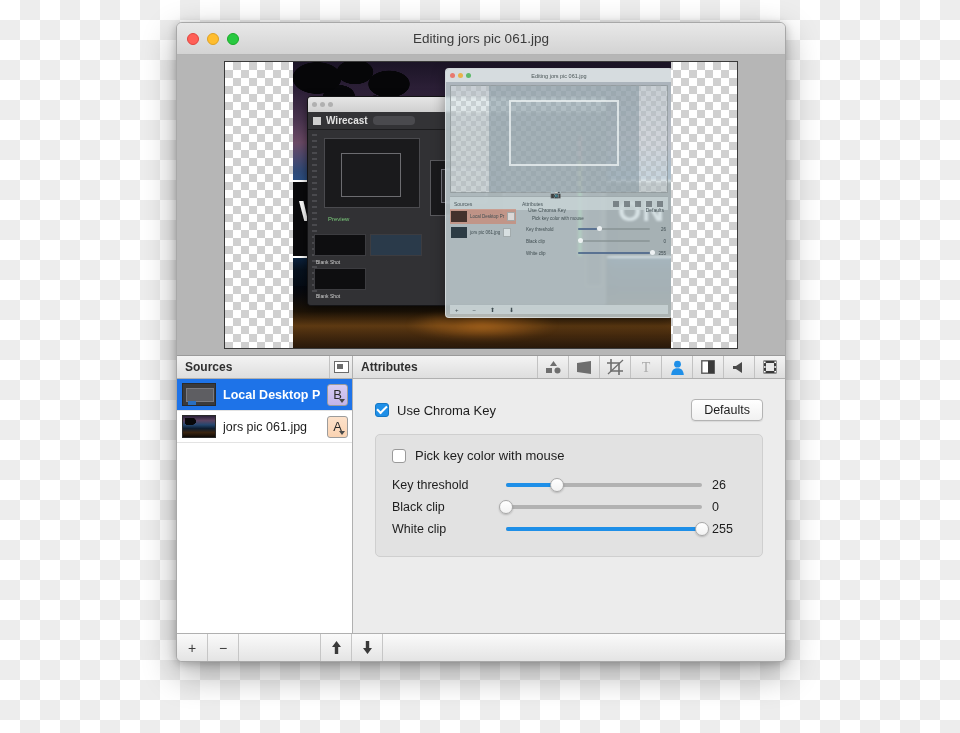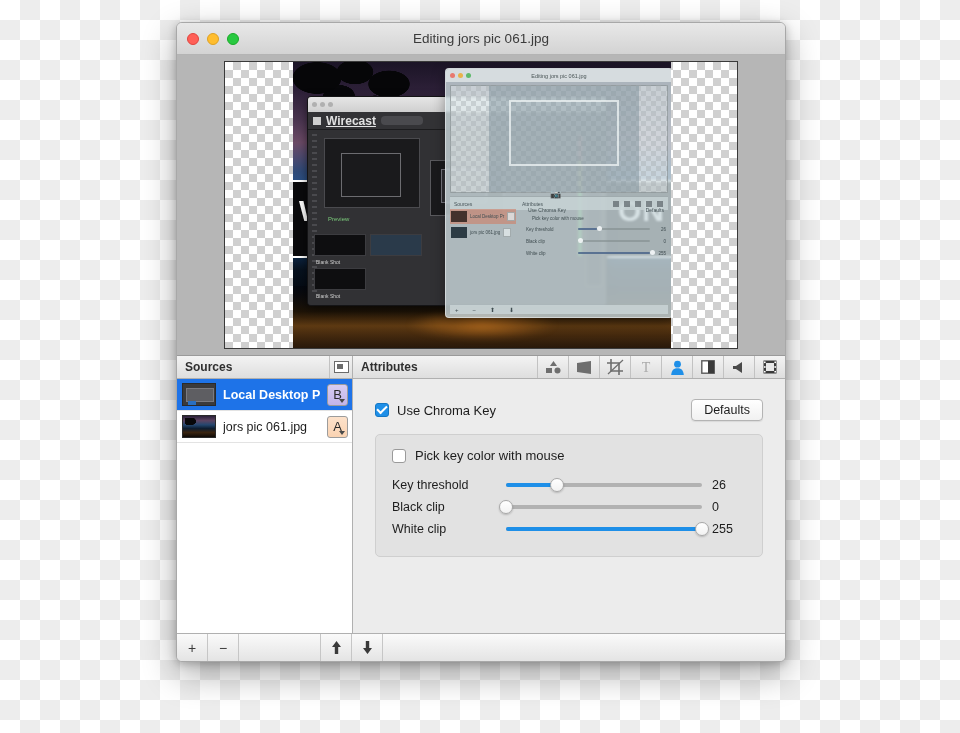--- a/index.html
+++ b/index.html
@@ -171,21 +171,21 @@
     background: linear-gradient(to bottom, #e6e6e6, #cfcfcf);
     display: flex; align-items: center; gap: 3px; padding-left: 4px;
   }
   .nw-dot { width: 5px; height: 5px; border-radius: 50%; background: #b0b0b0; }
   .nw-bar {
     height: 18px; background: #333336;
     display: flex; align-items: center; gap: 5px; padding-left: 5px;
     border-bottom: 1px solid #1c1c1e;
   }
   .nw-logo { width: 8px; height: 8px; background: #cfcfcf; }
-  .nw-brand { color: #e2e2e2; font-size: 12px; font-weight: bold; text-decoration: underline; }
+  .nw-brand { color: #e2e2e2; font-size: 10px; font-weight: bold; }
   .nw-pill {
     width: 42px; height: 9px; background: #4a4a4e; border-radius: 4px;
   }
   .nw-body { position: relative; height: 175px; background: #313134; }
   .nw-strip {
     position: absolute; left: 4px; top: 4px; width: 5px; height: 160px;
     background: repeating-linear-gradient(to bottom, #4a4a4e 0 2px, #313134 2px 6px);
   }
   .nw-preview {
     position: absolute; left: 16px; top: 8px; width: 96px; height: 70px;

